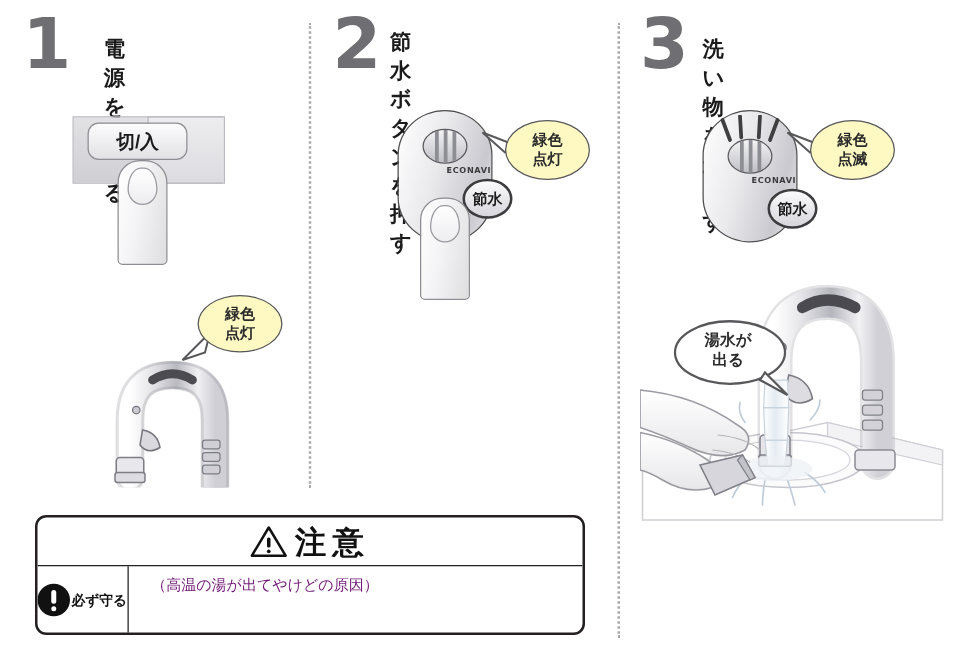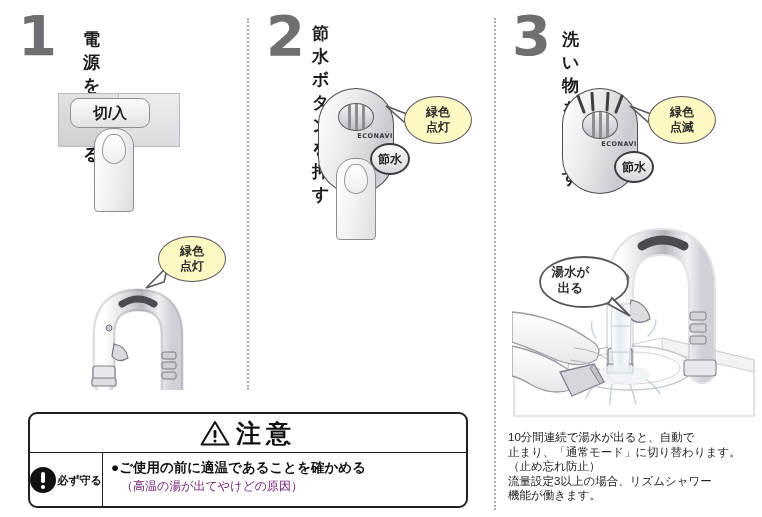--- a/index.html
+++ b/index.html
@@ -423,46 +423,40 @@
         <path d="M0 126 Q30 132 54 148 Q68 158 58 170 Q38 176 18 164 Q8 158 0 156 Z" fill="url(#skin)" stroke="#9a9aa1" stroke-width="1.3"></path>
         <path d="M62 128 q22 2 34 12" fill="none" stroke="#b3b3b9" stroke-width="1"></path>
         <path d="M58 140 q20 2 30 10" fill="none" stroke="#b3b3b9" stroke-width="1"></path>
 
         <path d="M48 152 L82 144 L92 162 L60 176 Z" fill="#d6d6dc" stroke="#81818a" stroke-width="1.3"></path>
         <path d="M82 144 L92 162 L88 164 L78 148 Z" fill="#c2c2c9" stroke="#81818a" stroke-width="1"></path>
 
         <ellipse cx="72" cy="62" rx="44" ry="25" fill="#ffffff" stroke="#58585b" stroke-width="1.8"></ellipse>
         <path d="M100 78 L118 96 L96 84 Z" fill="#ffffff" stroke="#58585b" stroke-width="1.8"></path>
       </svg>
-      <div style="position:absolute; left:18px; top:44px; width:81px; text-align:center;
+      <div style="position:absolute; left:30px; top:44px; width:81px; text-align:center;
                   font-size:12.5px; line-height:16px; font-weight:bold; color:#2b2b2b; white-space:pre-line;">湯水が
 出る</div>
     </div>
   </div>
 
   <div id="caution-box">
     <div id="caution-head">
       <svg width="30" height="26" viewBox="0 0 30 26">
         <path d="M15 2 L28.5 24.5 L1.5 24.5 Z" fill="#ffffff" stroke="#111111" stroke-width="2" stroke-linejoin="round"></path>
         <rect x="13.6" y="10" width="2.8" height="8" rx="1.2" fill="#111111"></rect>
         <circle cx="15" cy="21" r="1.5" fill="#111111"></circle>
       </svg>
       <span class="word">注意</span>
     </div>
     <div id="caution-body">
       <div id="caution-icon-cell">
         <div class="must-circle"></div>
         <div id="must-label">必ず守る</div>
       </div>
       <div id="caution-text-cell">
-        <div id="caution-main">●ご使用の前に適温であることを確かめる</div>
         <div id="caution-sub">（高温の湯が出てやけどの原因）</div>
       </div>
     </div>
   </div>
 
-  <div id="bottom-note">10分間連続で湯水が出ると、自動で
-止まり、「通常モード」に切り替わります。
-（止め忘れ防止）
-流量設定3以上の場合、リズムシャワー
-機能が働きます。</div>
 
 </div>
 
 </body></html>

